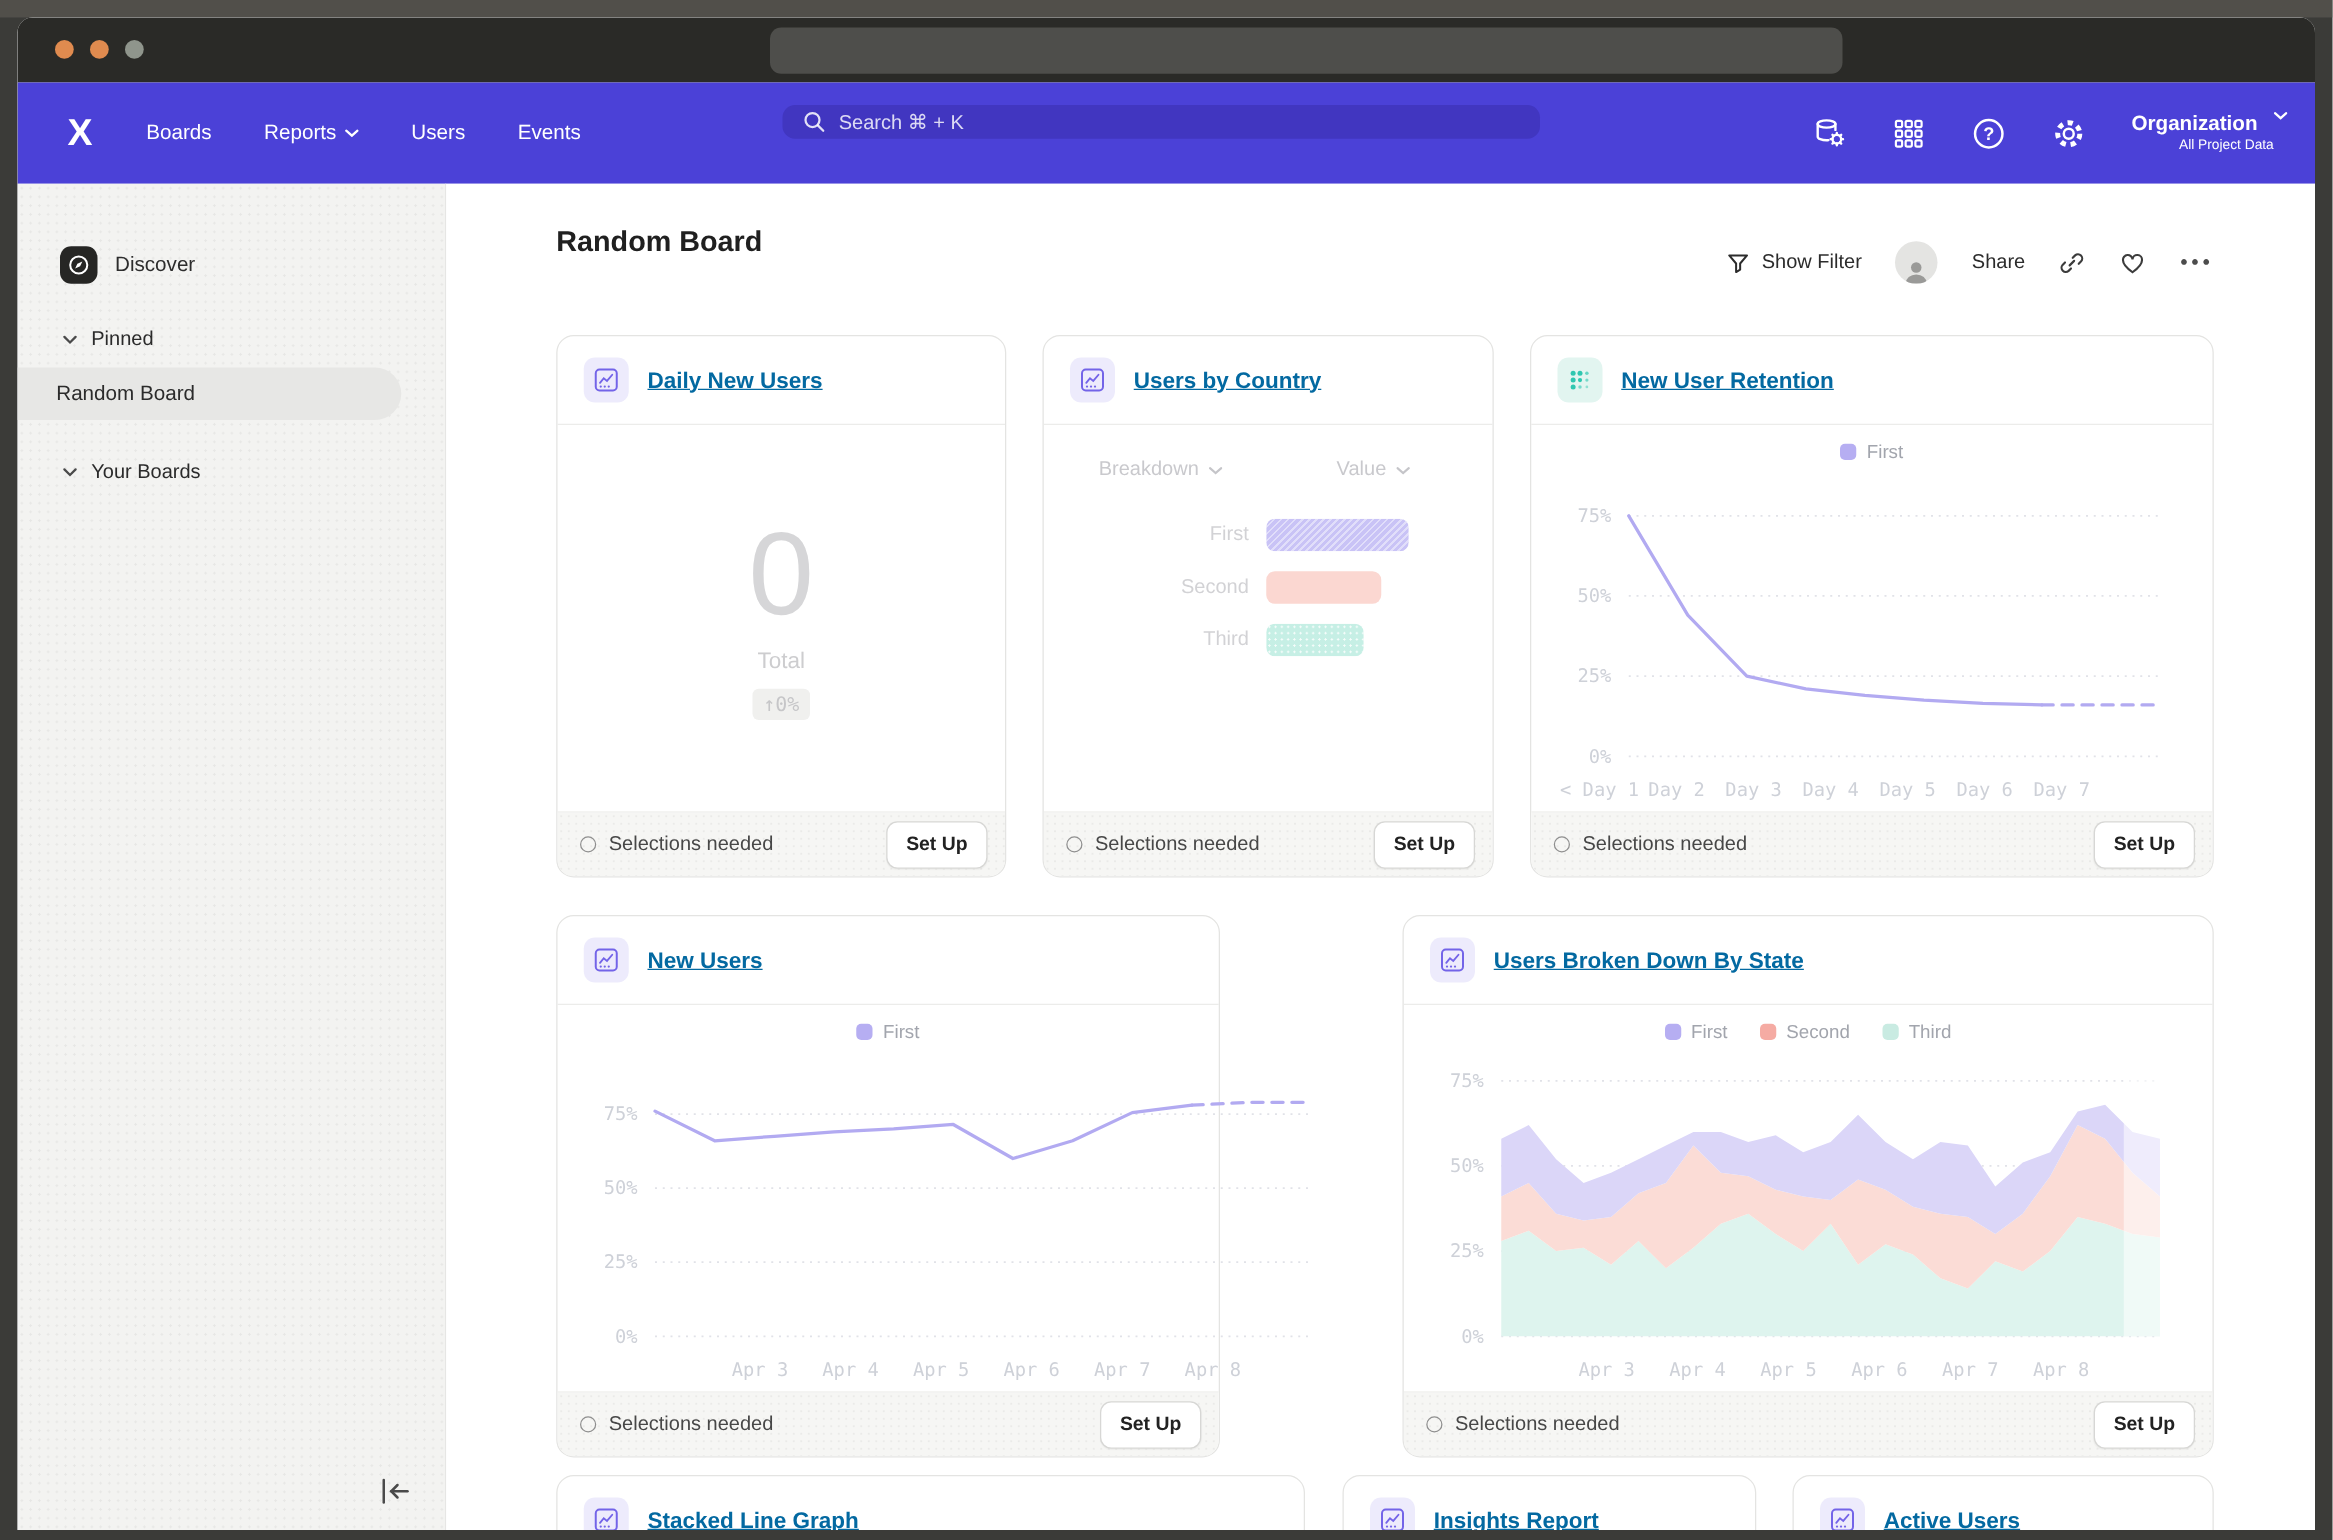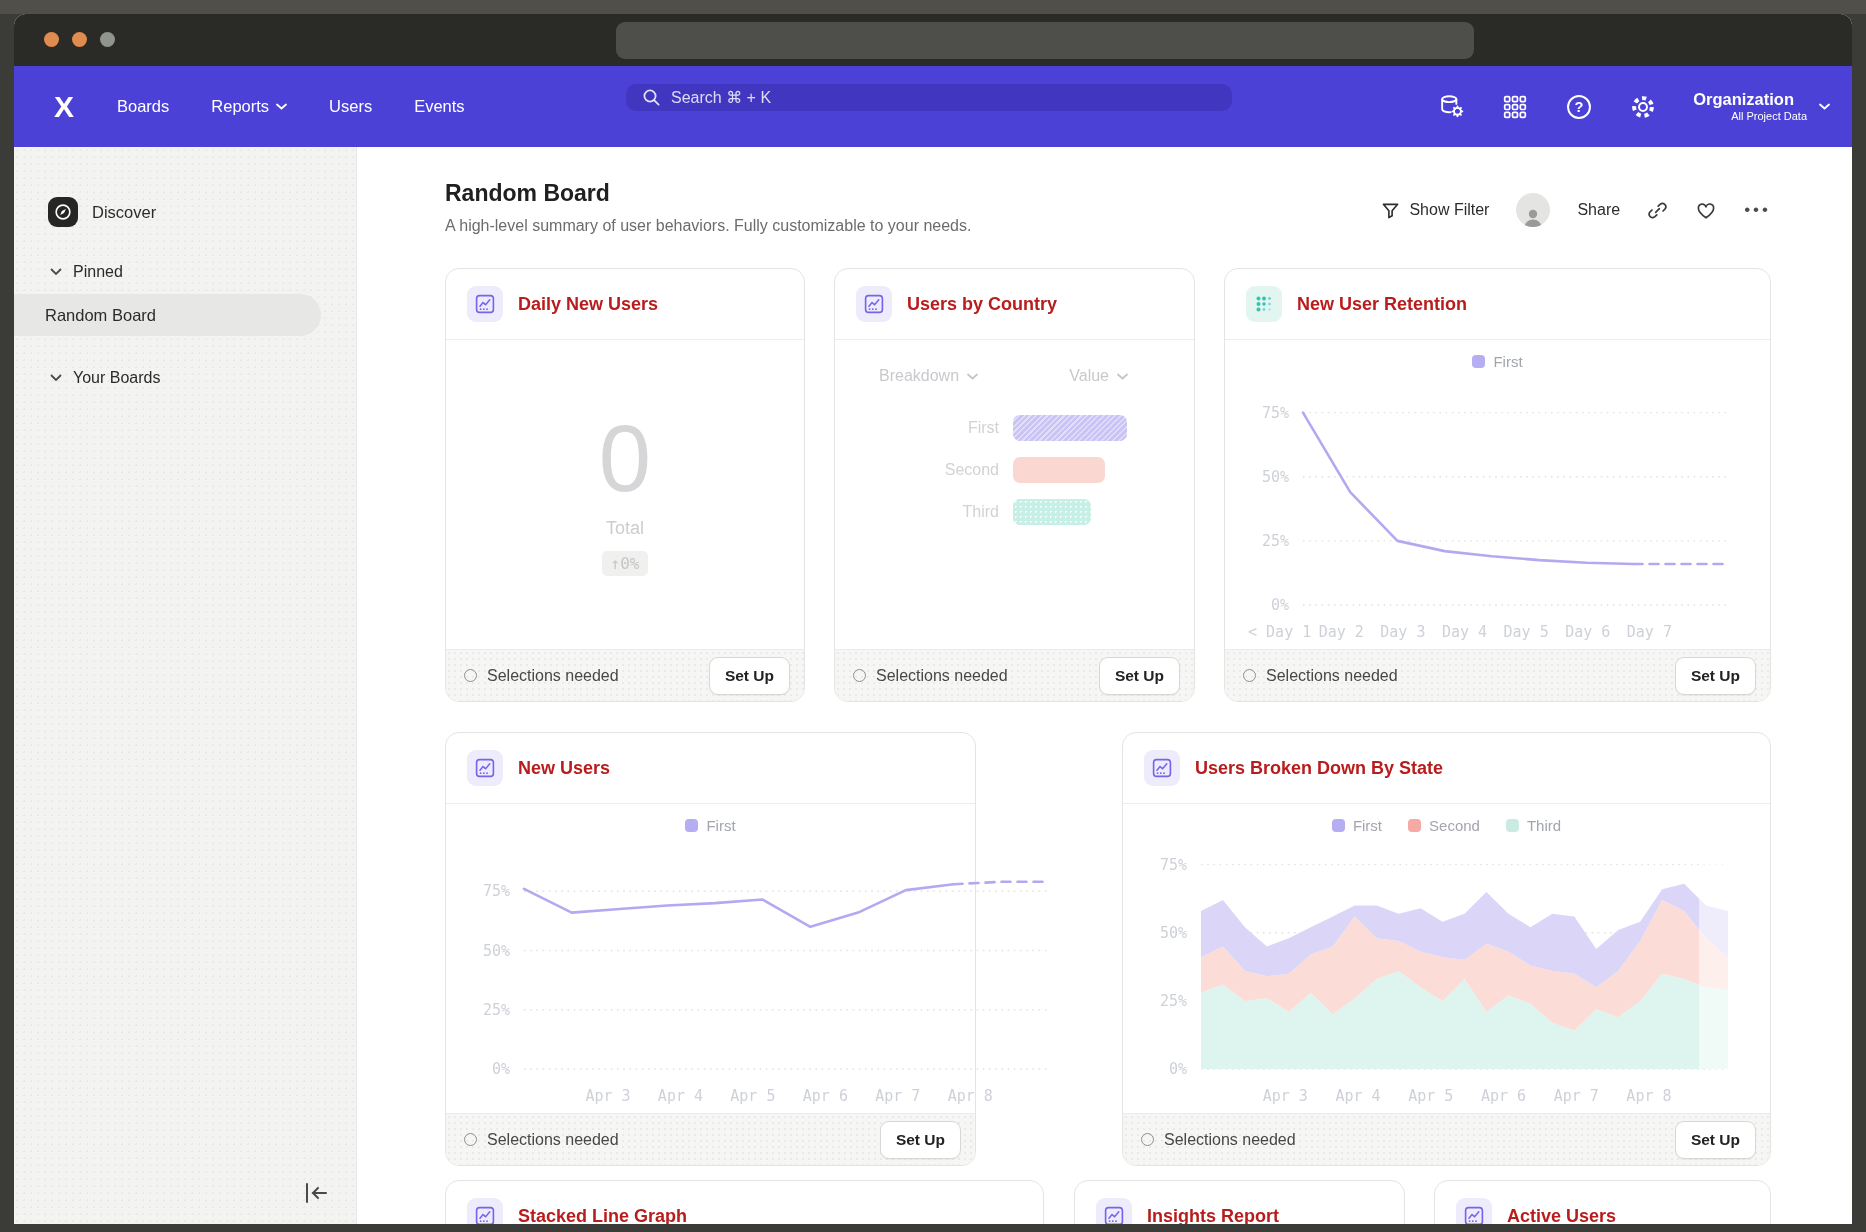--- a/index.html
+++ b/index.html
@@ -24,21 +24,21 @@
   .brand{margin-left:40px;color:#fff;font-size:30px;font-weight:800;letter-spacing:-1px;}
   .nav-items{display:flex;align-items:center;gap:42px;margin-left:44px;}
   .nav-item{color:#fff;font-size:16.5px;font-weight:500;display:flex;align-items:center;gap:7px;cursor:pointer;}
   .searchbar{
     position:absolute;left:612px;top:18px;width:606px;height:27px;background:#4136c0;
     border-radius:10px;display:flex;align-items:center;padding-left:16px;gap:10px;box-sizing:border-box;
   }
   .search-ph{color:rgba(255,255,255,.82);font-size:16px;}
   .nav-right{position:absolute;right:22px;top:0;height:81px;display:flex;align-items:center;gap:36px;}
   .nav-icon{display:flex;align-items:center;justify-content:center;width:28px;height:28px;}
-  .org{display:flex;align-items:center;gap:12px;color:#fff;}
+  .org{display:flex;color:#fff;}
   .org-col{display:flex;flex-direction:column;line-height:1.25;}
   .org-name{font-size:16.5px;font-weight:700;}
   .org-scope{font-size:11px;font-weight:400;margin-left:38px;}
   
   .sidebar{
     position:absolute;left:0;top:133px;width:343px;bottom:0;background:#f3f3f1;
     border-right:1px solid #e6e6e4;box-sizing:border-box;
     background-image:radial-gradient(#e7e7e5 1px, transparent 1px);background-size:7px 7px;text-align:center;
   }
   .side-row{display:flex;align-items:center;gap:14px;margin-left:34px;font-size:16.5px;color:#2d2d2d;}
@@ -58,21 +58,21 @@
   .board-subtitle{margin-top:10px;font-size:16px;color:#6c6c6c;}
   .board-actions{position:absolute;right:81px;top:46px;display:flex;align-items:center;gap:27px;}
   .action{display:flex;align-items:center;gap:9px;font-size:16px;font-weight:500;color:#2c2c2c;cursor:pointer;}
   .avatar{width:34px;height:34px;border-radius:50%;background:#e4e4e2;display:flex;align-items:flex-end;justify-content:center;overflow:hidden;}
   .dots3{font-size:17px;letter-spacing:3px;color:#4c4c4c;}
   
   .card{position:absolute;background:#fff;border:1px solid #e4e4e2;border-radius:14px;box-sizing:border-box;}
   .card-header{height:70px;display:flex;align-items:center;gap:15px;padding:0 21px;border-bottom:1px solid #ececea;}
   .card-icon{width:36px;height:36px;border-radius:9px;background:#edebfc;display:flex;align-items:center;justify-content:center;flex:0 0 auto;}
   .card-icon.teal{background:#e2f5f0;}
-  .card-title{font-size:18px;font-weight:700;color:#b91c1c;}
+  .card-title{font-size:18px;font-weight:700;color:#0369a1;text-decoration:underline;}
   .card-footer{
     position:absolute;left:0;right:0;bottom:0;height:52px;border-top:1px solid #ebebe9;
     background:#f6f6f4;background-image:radial-gradient(#eaeae8 1px, transparent 1px);background-size:6px 6px;
     border-radius:0 0 13px 13px;display:flex;align-items:center;justify-content:space-between;padding:0 14px 0 18px;box-sizing:border-box;
   }
   .status{display:flex;align-items:center;gap:10px;font-size:16px;color:#474747;}
   .status-circle{width:13px;height:13px;border-radius:50%;border:1.6px solid #8f8f8f;box-sizing:border-box;}
   .setup-btn{
     background:#fff;border:1px solid #d7d7d5;border-radius:9px;padding:9px 15px;
     font-size:15.5px;font-weight:700;color:#222;cursor:pointer;font-family:"Liberation Sans",sans-serif;
@@ -224,21 +224,20 @@
         <line x1="5" y1="4" x2="5" y2="22"></line>
         <line x1="24" y1="13" x2="11" y2="13"></line>
         <polyline points="16,8 11,13 16,18"></polyline>
       </svg>
     </div>
   </div>
 
   <div class="content">
     <div class="board-header">
       <div class="board-title">Random Board</div>
-      <div class="board-subtitle">A high-level summary of user behaviors. Fully customizable to your needs.</div>
     </div>
     <div class="board-actions">
       <div class="action">
         <svg width="19" height="19" viewBox="0 0 20 20" fill="none" stroke="#2c2c2c" stroke-width="1.7" stroke-linejoin="round">
             <path d="M2.5 3.5 h15 l-5.8 6.8 v5.2 l-3.4 2 v-7.2 z"></path>
           </svg>
         <span>Show Filter</span>
       </div>
       <div class="avatar">
         <svg width="22" height="20" viewBox="0 0 22 20">

